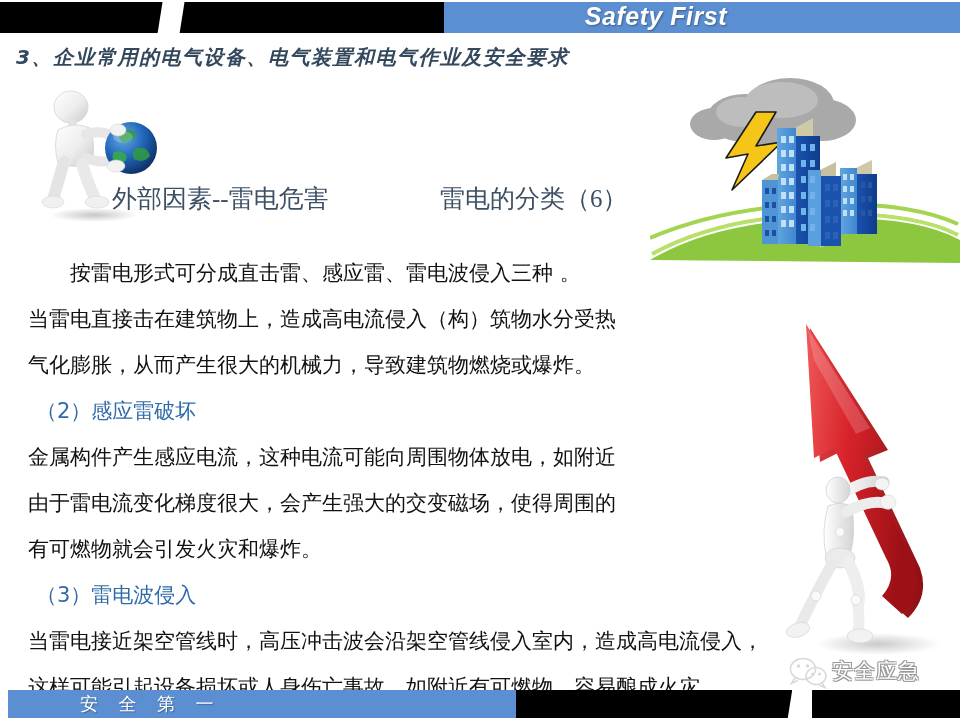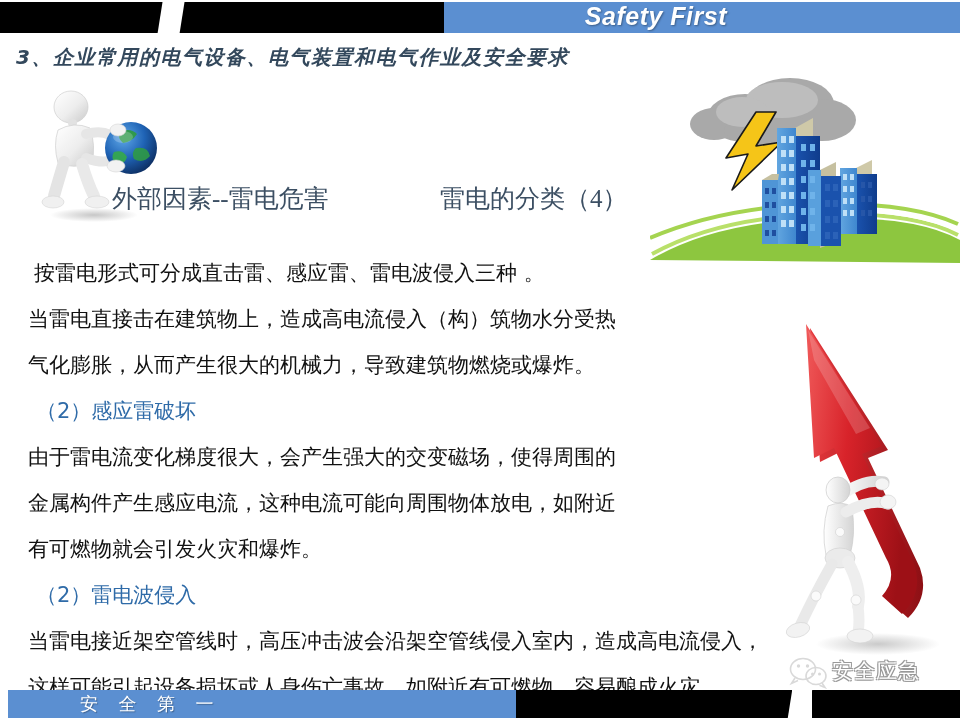--- a/index.html
+++ b/index.html
@@ -96,21 +96,21 @@
     left: 28px; top: 250px;
     width: 770px;
     font-size: 21px;
     color: #111111;
     font-family: "DejaVu Sans", "Liberation Sans", sans-serif;
   }
   .line {
     line-height: 46px;
     white-space: nowrap;
   }
-  .line.lead { padding-left: 6px; }
+  .line.lead { padding-left: 6px; margin-left: 36px; }
   .line.sub {
     color: #2f6ba8;
     padding-left: 8px;
   }
 
   
   .footer {
     position: absolute;
     left: 0; top: 690px;
     width: 960px; height: 40px;
@@ -353,32 +353,32 @@
         <rect x="175" y="138" width="5" height="7"></rect>
           <rect x="183" y="138" width="5" height="7"></rect>
         <rect x="175" y="154" width="5" height="7"></rect>
           <rect x="183" y="154" width="5" height="7"></rect>
       </g>
     </svg>
   </div>
 
   <div class="subtitle-row">
     <span class="subtitle-left">外部因素--雷电危害</span>
-    <span class="subtitle-right">雷电的分类（4）</span>
+    <span class="subtitle-right">雷电的分类（6）</span>
   </div>
 
   <div class="body-text">
     <div class="line lead">按雷电形式可分成直击雷、感应雷、雷电波侵入三种 。</div>
     <div class="line">当雷电直接击在建筑物上，造成高电流侵入（构）筑物水分受热</div>
     <div class="line">气化膨胀，从而产生很大的机械力，导致建筑物燃烧或爆炸。</div>
     <div class="line sub">（2）感应雷破坏</div>
+    <div class="line">金属构件产生感应电流，这种电流可能向周围物体放电，如附近</div>
     <div class="line">由于雷电流变化梯度很大，会产生强大的交变磁场，使得周围的</div>
-    <div class="line">金属构件产生感应电流，这种电流可能向周围物体放电，如附近</div>
     <div class="line">有可燃物就会引发火灾和爆炸。</div>
-    <div class="line sub">（2）雷电波侵入</div>
+    <div class="line sub">（3）雷电波侵入</div>
     <div class="line">当雷电接近架空管线时，高压冲击波会沿架空管线侵入室内，造成高电流侵入，</div>
     <div class="line">这样可能引起设备损坏或人身伤亡事故。如附近有可燃物，容易酿成火灾。</div>
   </div>
 
   <div class="gfx" id="arrow-figure">
     <svg viewBox="0 0 180 380" width="180" height="380">
       <defs>
         <linearGradient id="arrowG" x1="0" y1="0" x2="1" y2="0.3">
           <stop offset="0%" stop-color="#f05a5a"></stop>
           <stop offset="45%" stop-color="#d8232a"></stop>

